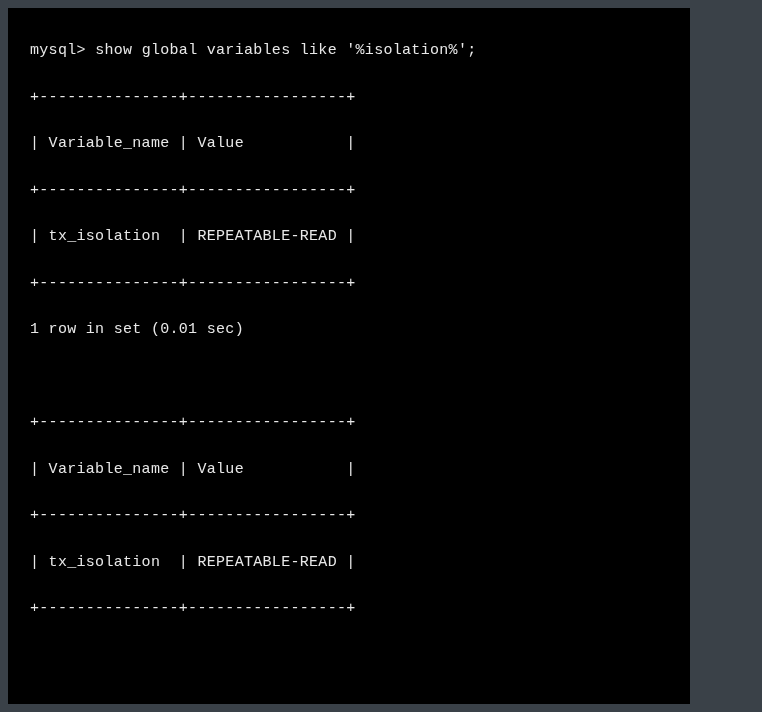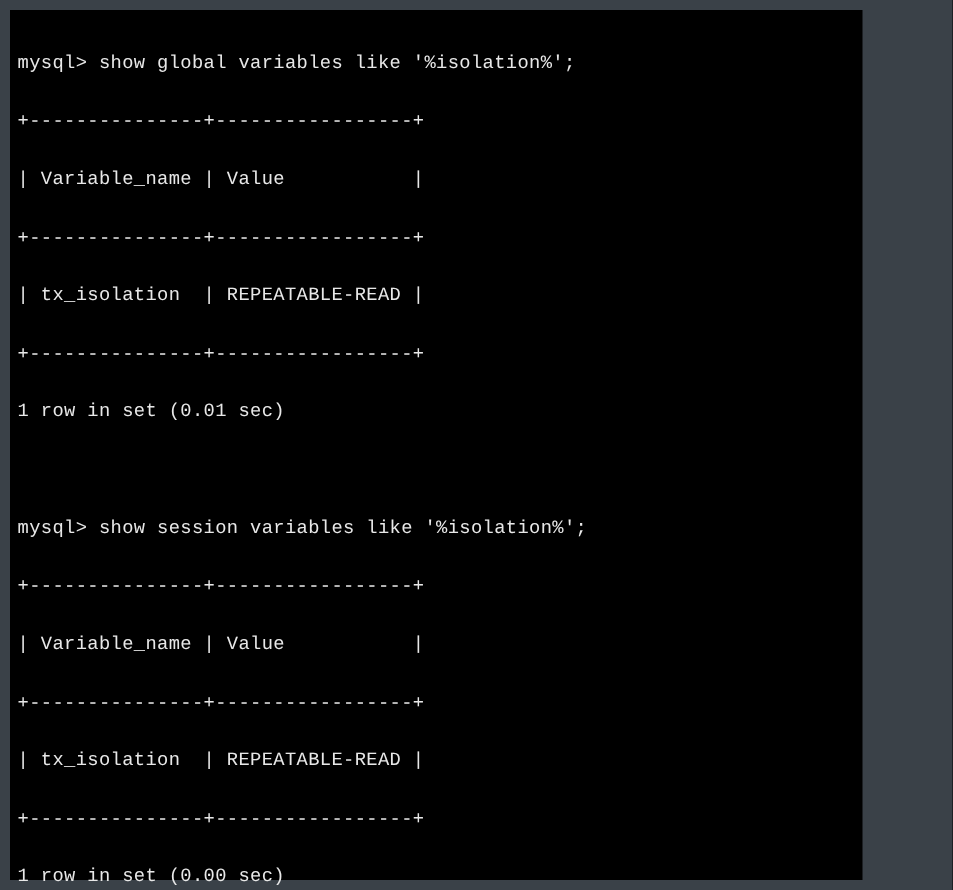--- a/index.html
+++ b/index.html
@@ -9,21 +9,21 @@
       width: 762px;
       height: 712px;
       overflow: hidden;
     }
     .terminal {
       background: #000000;
       color: #e8e8e8;
       font-family: "Consolas", "Courier New", monospace;
       font-size: 15px;
       line-height: 1.55;
-      padding: 8px 6px;
+      padding: 8px 22px;
       white-space: pre;
       width: 682px;
       height: 696px;
       letter-spacing: 0.3px;
     }
     .prompt-line, .out-line {
       display: block;
     }
   </style>
 </head>
@@ -31,27 +31,25 @@
 
 <div class="terminal">
 <span class="prompt-line"><span>mysql&gt;</span> <span>show global variables like '%isolation%';</span></span>
 <span class="out-line">+---------------+-----------------+</span>
 <span class="out-line">| Variable_name | Value           |</span>
 <span class="out-line">+---------------+-----------------+</span>
 <span class="out-line">| tx_isolation  | REPEATABLE-READ |</span>
 <span class="out-line">+---------------+-----------------+</span>
 <span class="out-line">1 row in set (0.01 sec)</span>
 <span class="out-line"> </span>
-<span class="prompt-line"><span>mysql&gt;</span> <span>show session variables like '%isolation%';</span></span>
 <span class="out-line">+---------------+-----------------+</span>
 <span class="out-line">| Variable_name | Value           |</span>
 <span class="out-line">+---------------+-----------------+</span>
 <span class="out-line">| tx_isolation  | REPEATABLE-READ |</span>
 <span class="out-line">+---------------+-----------------+</span>
-<span class="out-line">1 row in set (0.00 sec)</span>
 
 
 
 
 
 
 
 
 
 

